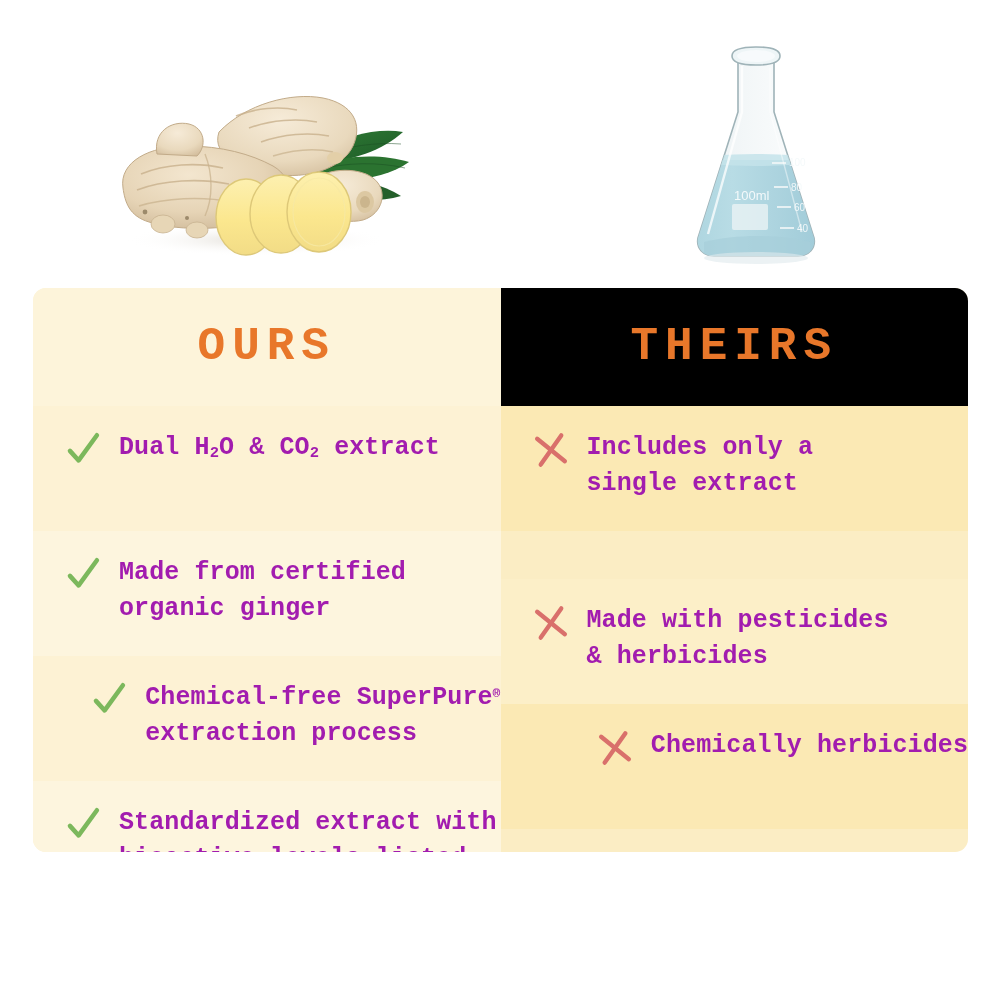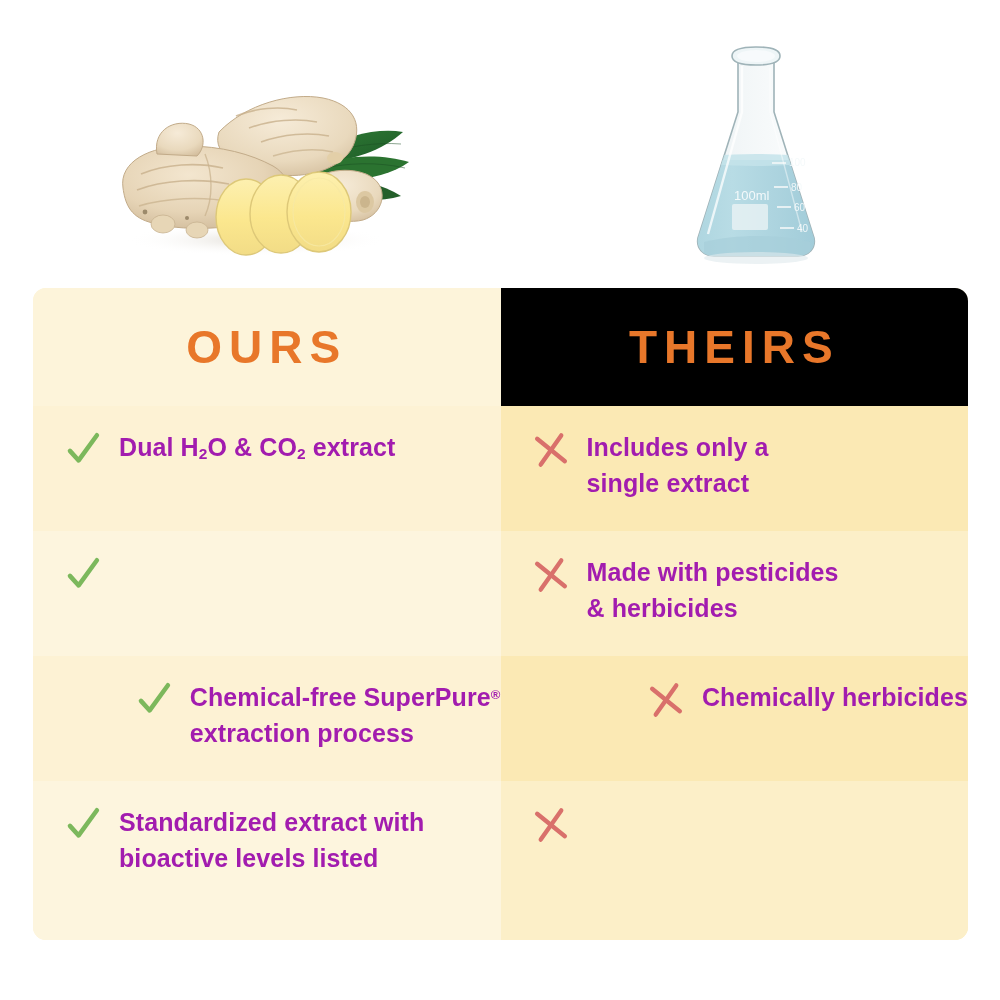--- a/index.html
+++ b/index.html
@@ -39,24 +39,25 @@
     width: 160px;
     height: 235px;
   }
 
   
   .compare-table {
     position: absolute;
     left: 33px;
     top: 288px;
     width: 935px;
-    height: 652px;
+    height: 564px;
     border-radius: 13px;
     overflow: hidden;
     display: flex;
+    font-family: Liberation Mono, monospace;
   }
 
   .column {
     width: 50%;
     display: flex;
     flex-direction: column;
   }
 
   .col-ours   { background: #fdf3d6; }
   .col-theirs { background: #fbedc4; }
@@ -91,21 +92,21 @@
   .row-h1 { height: 125px; }
   .row-h2 { height: 125px; }
   .row-h3 { height: 125px; justify-content: flex-end; }
   .row-h4 { height: 159px; }
 
   
   .col-ours   .row-a { background: #fdf2d4; }
   .col-ours   .row-b { background: #fdf5de; }
   
   .col-theirs .row-a { background: #fbe9b4; }
-  .col-theirs .row-b { background: #fcefc8; }
+  .col-theirs .row-b { background: #fcefc8; margin-top: 48px; }
 
   .mark {
     flex: 0 0 auto;
     width: 46px;
     margin-right: 10px;
     margin-top: 2px;
   }
 
   .item-text {
     color: #a21caf;
@@ -281,20 +282,21 @@
       </span>
       <div class="item-text">Dual H<sub>2</sub>O &amp; CO<sub>2</sub> extract</div>
     </div>
 
     <div class="row row-b row-h2">
       <span class="mark">
         <svg viewBox="0 0 46 46" width="40" height="40">
           <path d="M8 24 L18 35 L39 6" stroke="#7cb85c" stroke-width="5.2" fill="none" stroke-linecap="round" stroke-linejoin="round"></path>
         </svg>
       </span>
+      <div class="item-text">Made from certified<br>organic ginger</div>
     </div>
 
     <div class="row row-a row-h3">
       <span class="mark">
         <svg viewBox="0 0 46 46" width="40" height="40">
           <path d="M8 24 L18 35 L39 6" stroke="#7cb85c" stroke-width="5.2" fill="none" stroke-linecap="round" stroke-linejoin="round"></path>
         </svg>
       </span>
       <div class="item-text">Chemical-free SuperPure<sup>®</sup><br>extraction process</div>
     </div>

